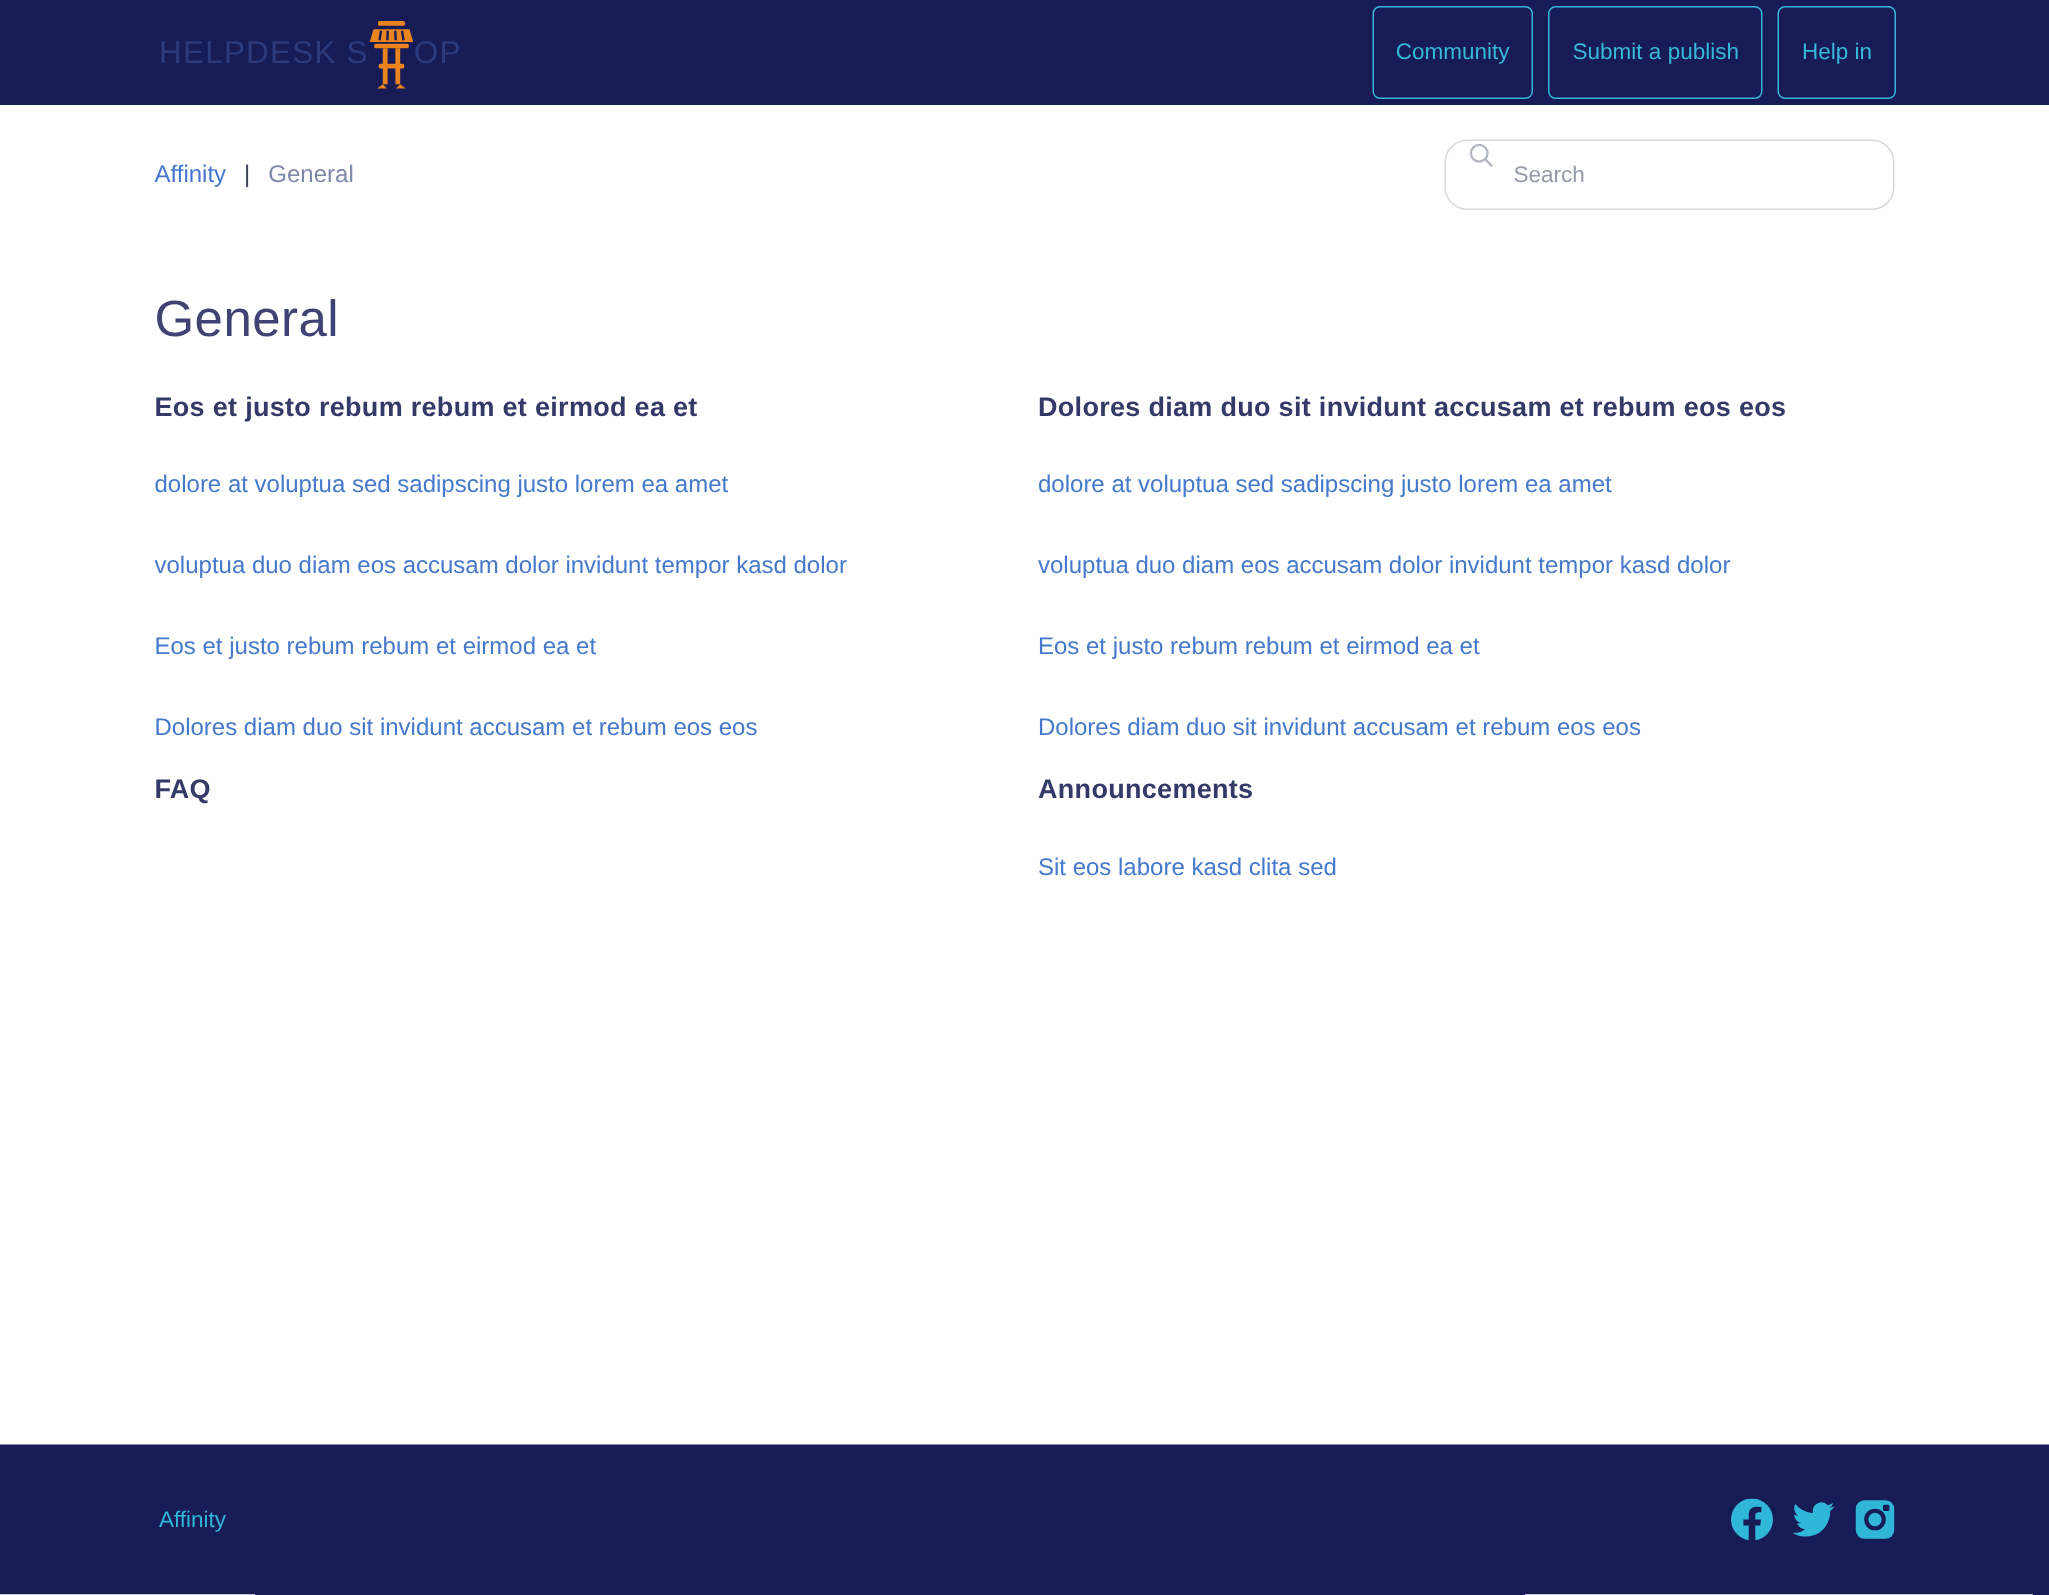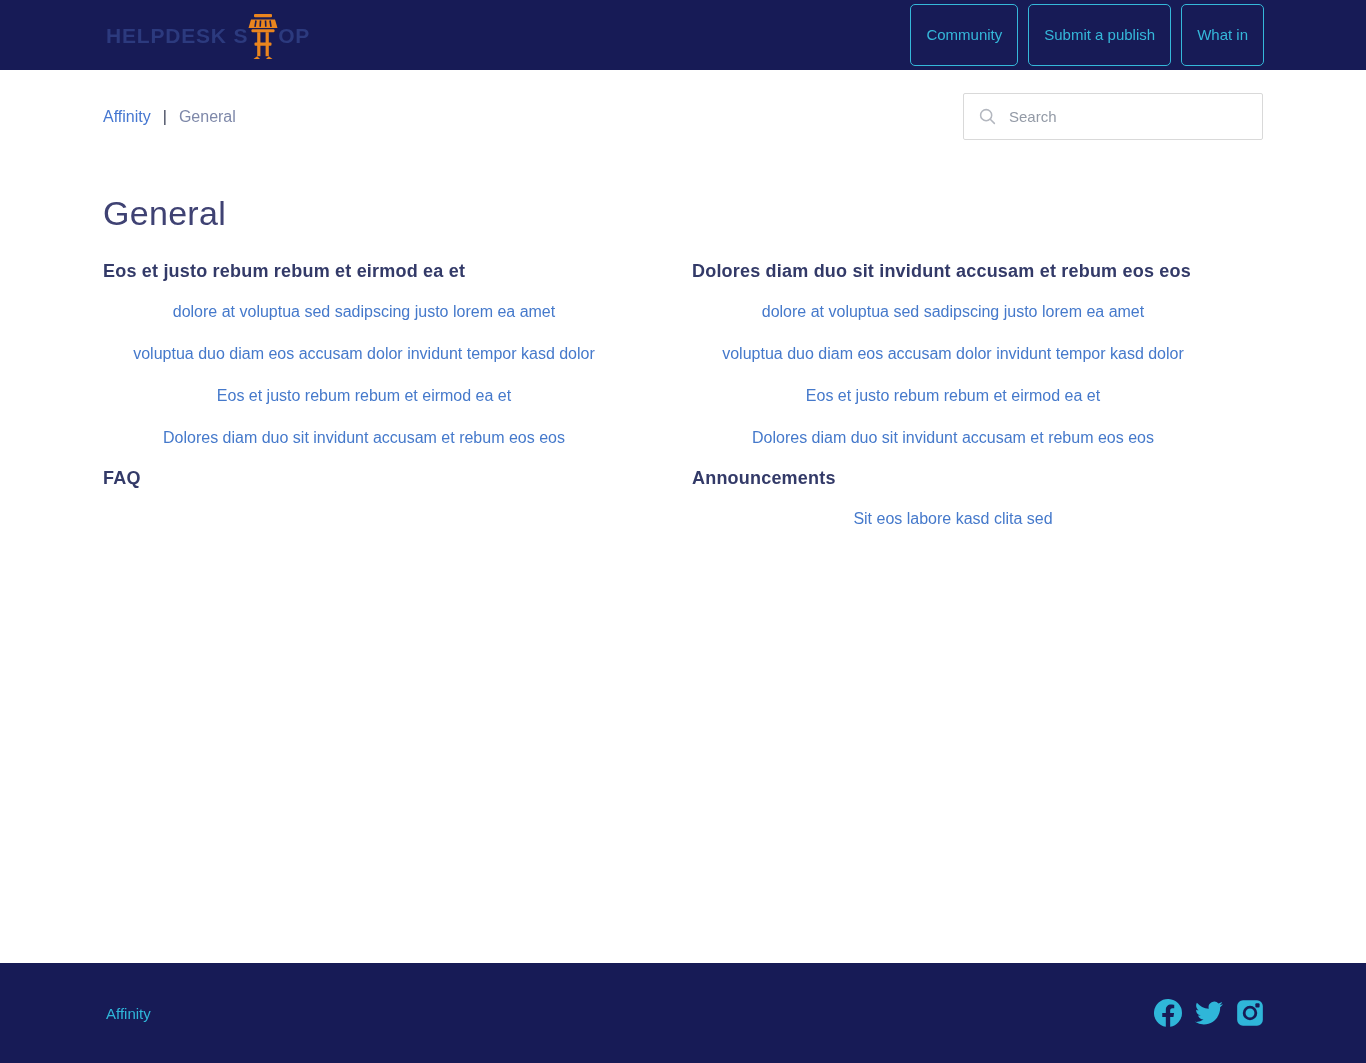--- a/index.html
+++ b/index.html
@@ -21,21 +21,21 @@
     justify-content: space-between;
     padding: 0 102px 0 106px;
     flex: 0 0 auto;
   }
   .logo {
     display: flex;
     align-items: center;
     text-decoration: none;
     color: #2c3a7e;
     font-size: 21px;
-    font-weight: 700;
+    font-weight: 400;
     letter-spacing: 0.8px;
     line-height: 1;
     cursor: pointer;
   }
   .logo .logo-icon { margin: 0 -3px; position: relative; top: 1px; }
   .nav-buttons { display: flex; gap: 10px; align-items: center; }
   .nav-btn {
     background: transparent;
     border: 1px solid #35b8da;
     color: #35b8da;
@@ -59,23 +59,22 @@
   }
   .breadcrumb { font-size: 16px; display: flex; align-items: center; }
   .breadcrumb a { color: #4577d1; text-decoration: none; cursor: pointer; }
   .crumb-sep { color: #3c4258; margin: 0 12px; }
   .crumb-current { color: #7e88a9; }
 
   .search-box {
     width: 300px;
     height: 47px;
     border: 1px solid #d9d9d9;
-    border-radius: 2px;
-    display: flex;
-    align-items: center;
+    border-radius: 15px;
+    display: flex;
     gap: 11px;
     padding: 0 15px;
     background: #fff;
   }
   .search-box input {
     border: none;
     outline: none;
     font-family: "Liberation Sans", sans-serif;
     font-size: 15px;
     color: #333;
@@ -102,21 +101,21 @@
     gap: 18px;
   }
   .section h2 {
     font-size: 18px;
     font-weight: 700;
     color: #333a68;
     margin: 0 0 8px 0;
     letter-spacing: 0.2px;
   }
   .article-list { list-style: none; margin: 0; padding: 0; }
-  .article-list li { margin-top: 18px; line-height: 24px; max-width: 522px; text-align: center; }
+  .article-list li { margin-top: 30px; line-height: 24px; max-width: 522px; }
   .article-list a {
     color: #4579cb;
     text-decoration: none;
     font-size: 16px;
     cursor: pointer;
   }
 
   
   footer {
     height: 100px;
@@ -157,21 +156,21 @@
           <rect x="9.5" y="31.5" width="17" height="3.2" rx="1"></rect>
           <path d="M12.2 45.2 L8.5 48 H15 Z"></path>
           <path d="M23.8 45.2 L27.5 48 H21 Z"></path>
         </g>
       </svg>
       <span>OP</span>
     </a>
     <div class="nav-buttons">
       <button class="nav-btn">Community</button>
       <button class="nav-btn">Submit a publish</button>
-      <button class="nav-btn">What in</button>
+      <button class="nav-btn">Help in</button>
     </div>
   </header>
 
   <main>
     <div class="container">
 
       <div class="toolbar">
         <nav class="breadcrumb">
           <a>Affinity</a>
           <span class="crumb-sep">|</span>

